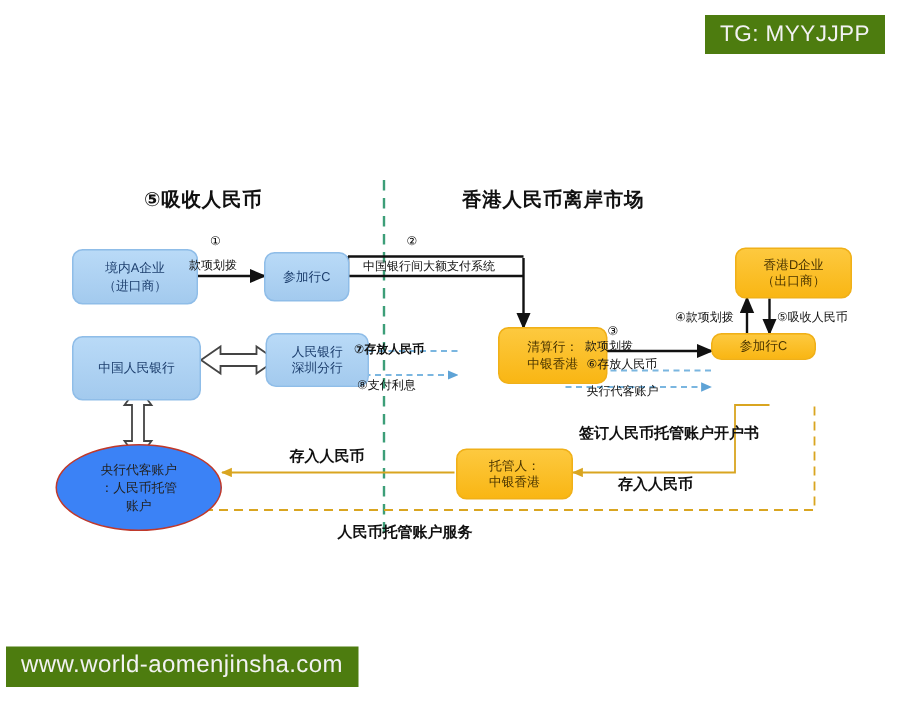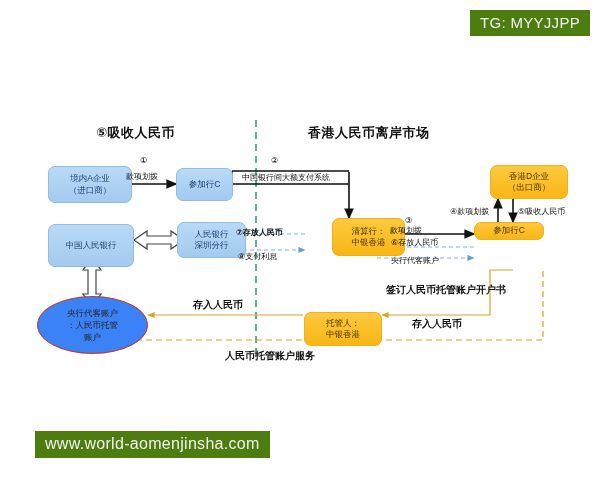--- a/index.html
+++ b/index.html
@@ -27,21 +27,21 @@
   .wm {
     background: #4d7c0f;
     color: #f2f2f2;
     font-size: 15px;
     letter-spacing: 0.3px;
     padding: 5px 10px 6px 10px;
     white-space: nowrap;
     line-height: 1;
   }
   #wm-top { right: 10px; top: 10px; }
-  #wm-bottom { left: 35px; bottom: 22px; font-size: 16px; }
+  #wm-bottom { left: 4px; bottom: 22px; font-size: 16px; }
 
   
   .market-title {
     font-size: 13px;
     font-weight: bold;
     color: #111;
     white-space: nowrap;
     letter-spacing: 0.5px;
   }
 
@@ -161,21 +161,21 @@
 <div class="abs node blue" style="left:177px; top:222px; width:69px; height:36px;">人民银行
 深圳分行</div>
 
 <div class="abs ellipse-node" style="left:37px; top:296px; width:111px; height:58px;">央行代客账户
 ：人民币托管
 账户</div>
 
 <div class="abs node orange" style="left:304px; top:218px; width:73px; height:38px;margin-left:28px;">清算行：
 中银香港</div>
 
-<div class="abs node orange" style="left:304px; top:312px; width:78px; height:34px;">托管人：
+<div class="abs node orange" style="left:304px; top:299px; width:78px; height:34px;">托管人：
 中银香港</div>
 
 <div class="abs node orange" style="left:474px; top:222px; width:70px; height:18px;text-align:right;">参加行C</div>
 
 <div class="abs node orange" style="left:466px; top:165px; width:78px; height:34px;margin-left:24px;">香港D企业
 （出口商）</div>
 
 <div class="abs circled" style="left:140px; top:156px;">①</div>
 <div class="abs elabel" style="left:126px; top:172px;">款项划拨</div>
 

